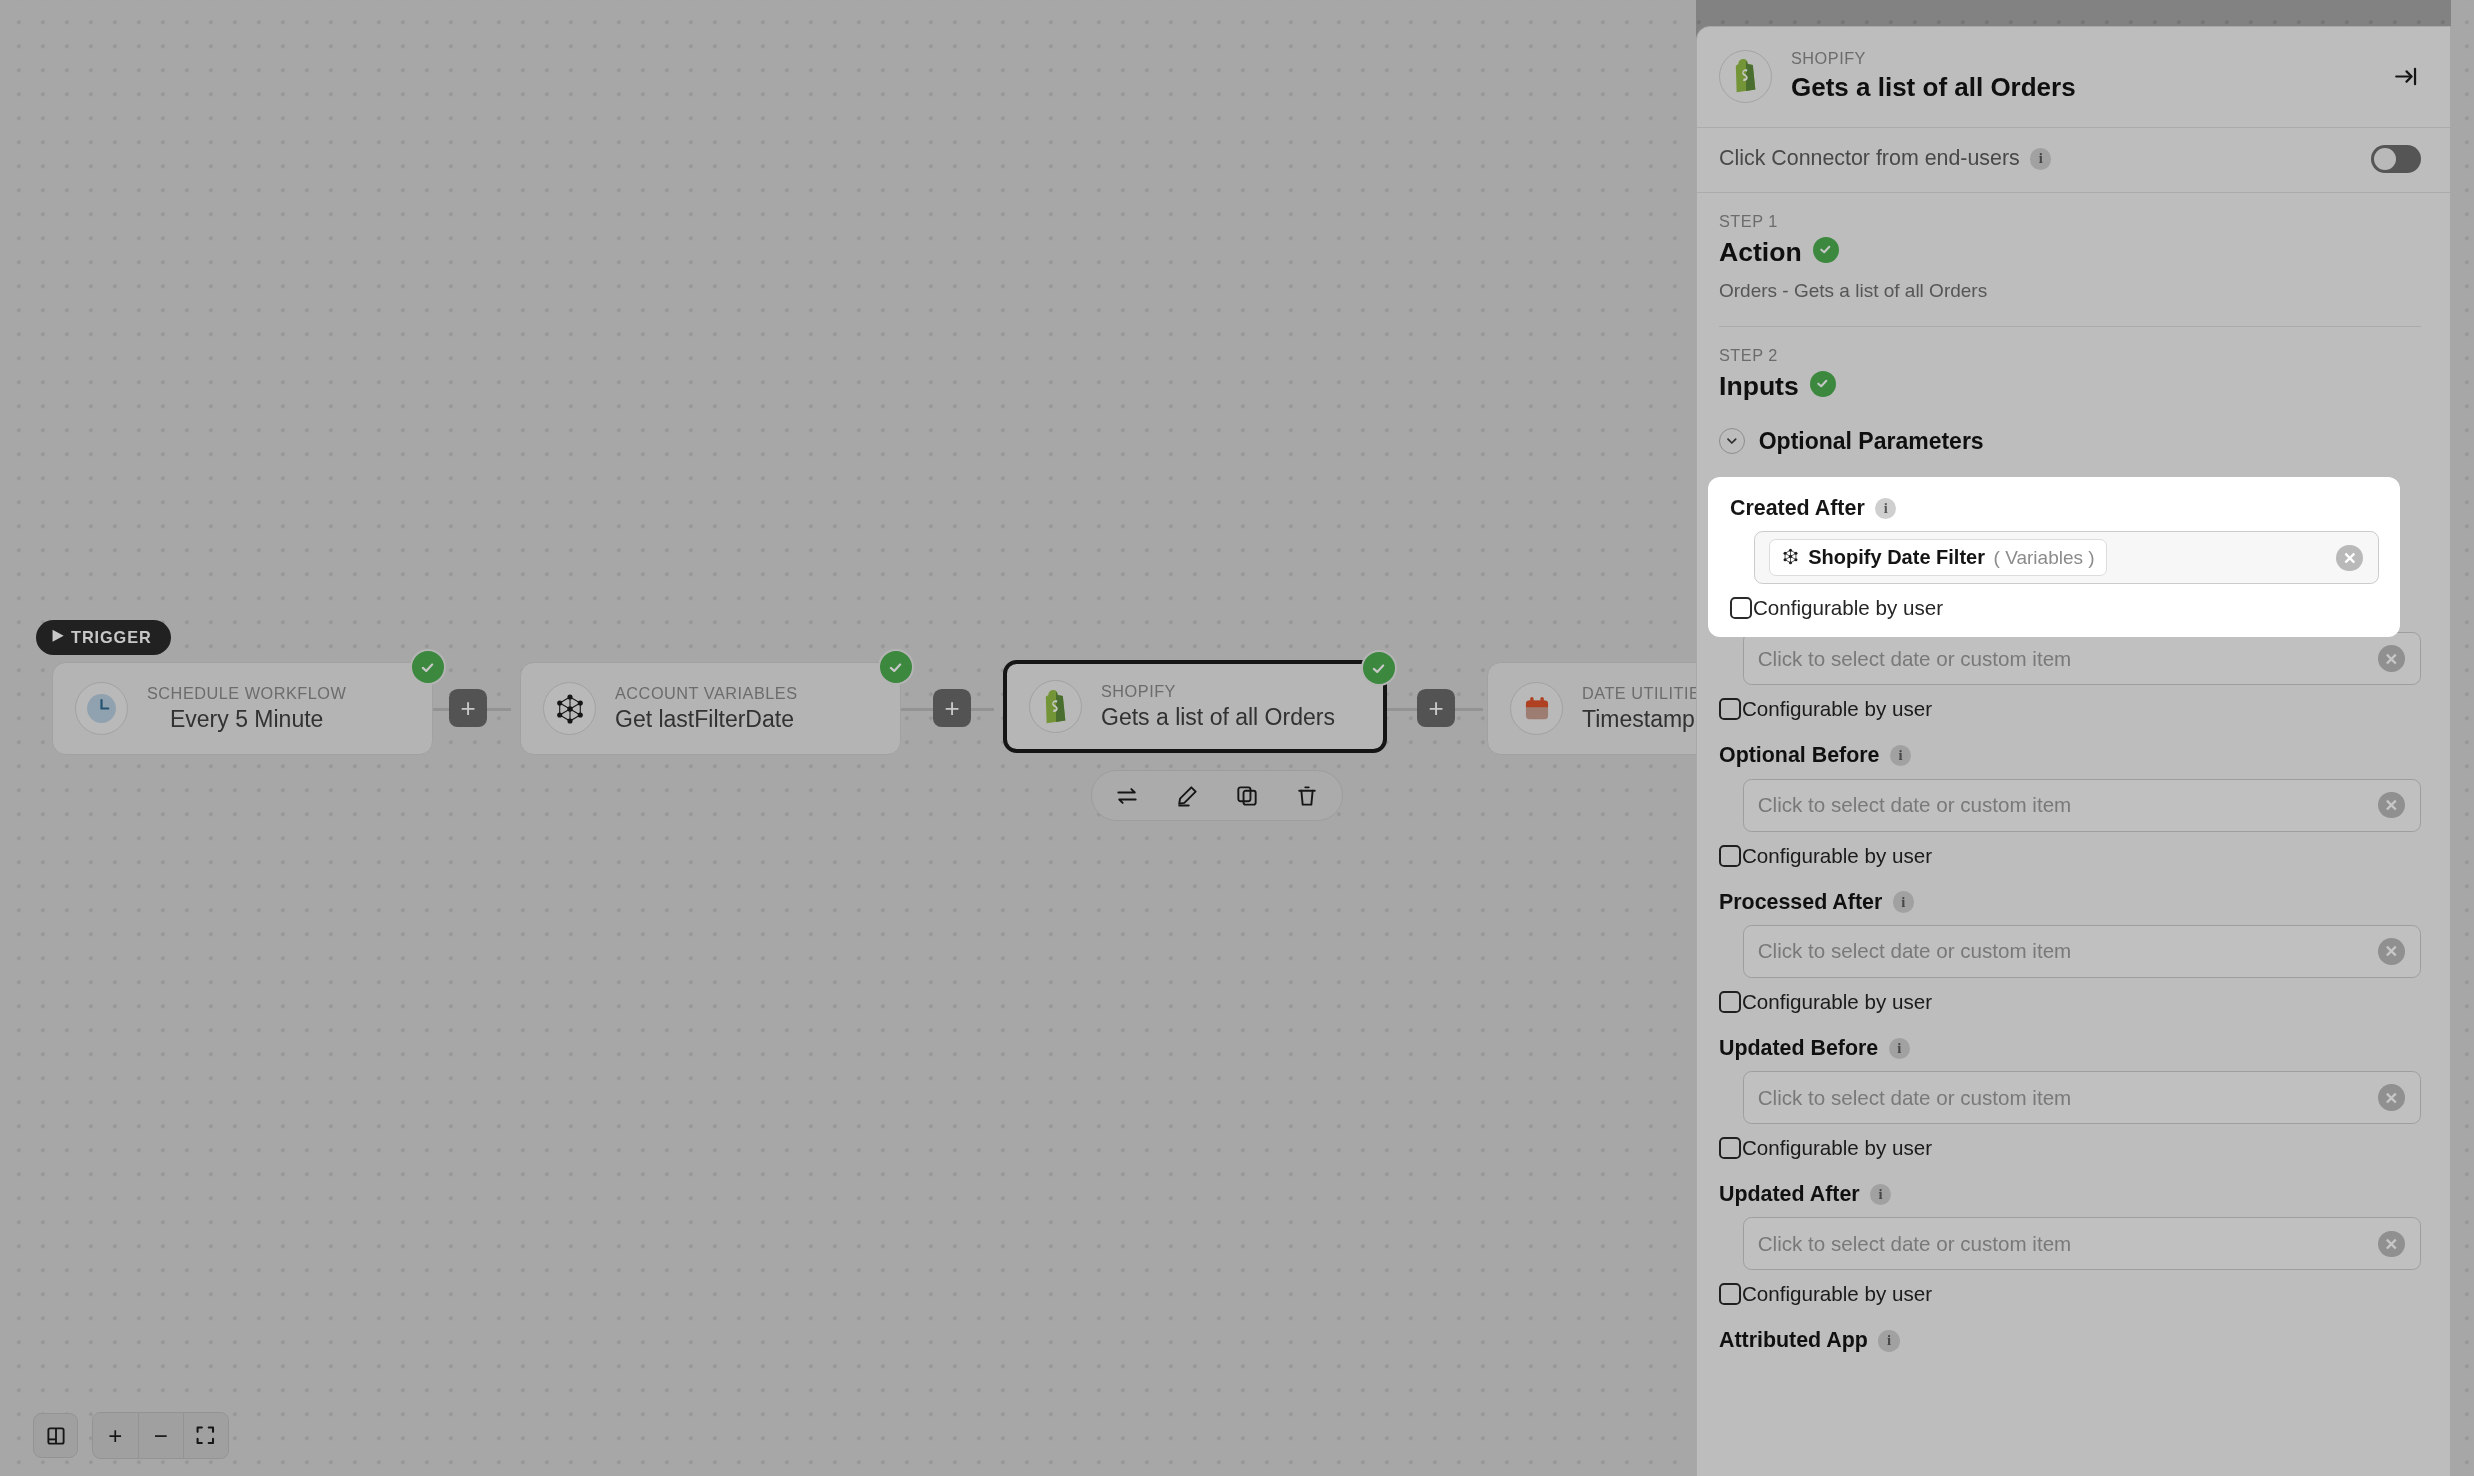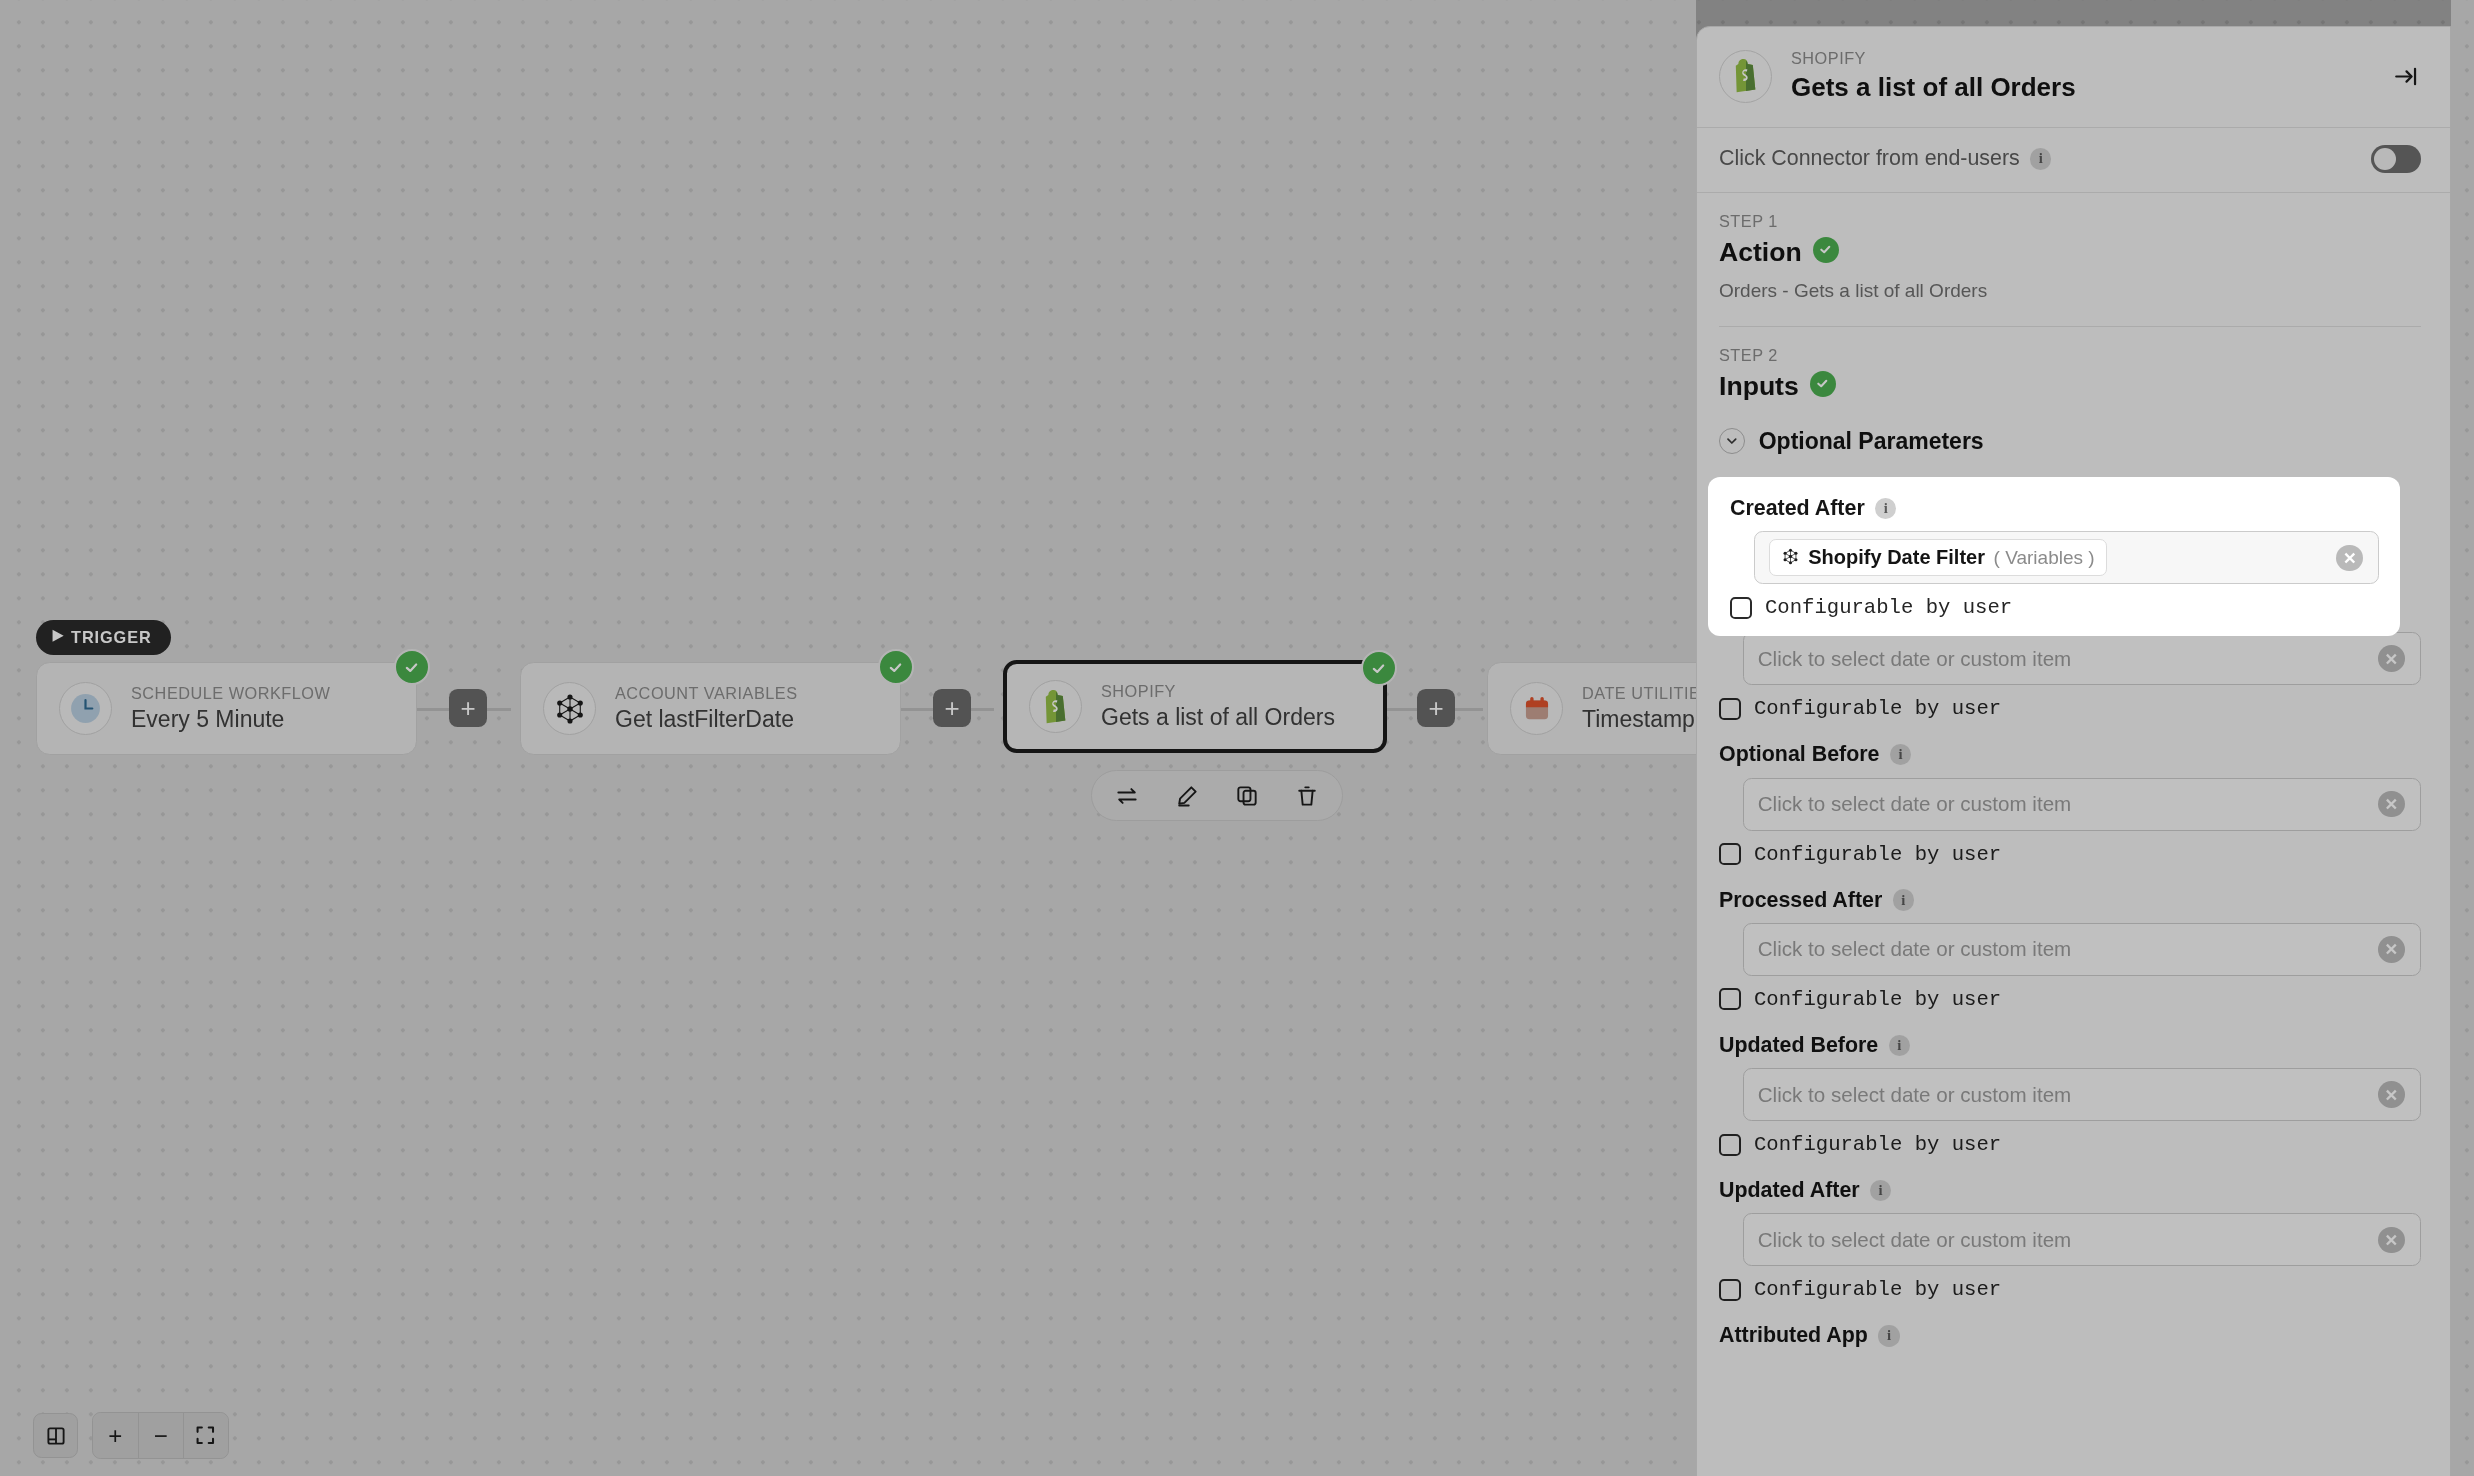--- a/index.html
+++ b/index.html
@@ -217,21 +217,21 @@
     font-size: 16.3px; line-height: 1; font-weight: 700;
     flex: 0 0 auto;
   }
   .chip {
     display: inline-flex; align-items: center; gap: 8.6px;
     background: #ffffff; border: 1.3px solid #dcdcdc; border-radius: 6.9px;
     padding: 6px 11px; flex: 1; max-width: max-content;
   }
   .chip-name { font-size: 20px; font-weight: 700; color: #141414; white-space: nowrap; }
   .chip-src { font-size: 19px; color: #8b8b8b; white-space: nowrap; }
-  .cfg-row { display: flex; align-items: center; gap: 13px; margin-top: 12px; font-family: Liberation Mono, monospace; }
+  .cfg-row { display: flex; align-items: center; gap: 1px; margin-top: 12px; }
   .cbox {
     width: 22px; height: 22px; border-radius: 5.1px;
     border: 2.1px solid #2a2a2a; background: transparent;
     flex: 0 0 auto;
   }
   .cfg-label { font-size: 20.6px; color: #252525; }
 
   
   #spotlight {
     position: absolute; left: 1708px; top: 477px;
@@ -256,21 +256,21 @@
 
   <div class="trigger-badge" style="left:36px; top:620px;">
     <span>
       <svg width="15.4" height="15.4" viewBox="0 0 18 18">
           <polygon points="3,2 16,9 3,16" fill="#ffffff"></polygon>
         </svg>
     </span>
     <span>TRIGGER</span>
   </div>
 
-  <div class="node" style="left:36px; top:662px; width:381px;">
+  <div class="node" style="left:52px; top:662px; width:381px;text-align:center;">
     <div class="node-icon">
       <svg width="39" height="39" viewBox="0 0 46 46">
         <circle cx="23" cy="23" r="17" fill="#b9cfe0"></circle>
         <path d="M23 13 L23 23 L31 23" stroke="#2f6b93" stroke-width="2.6" fill="none" stroke-linecap="round"></path>
       </svg>
     </div>
     <div class="node-text">
       <div class="node-cat">SCHEDULE WORKFLOW</div>
       <div class="node-title">Every 5 Minute</div>
     </div>

